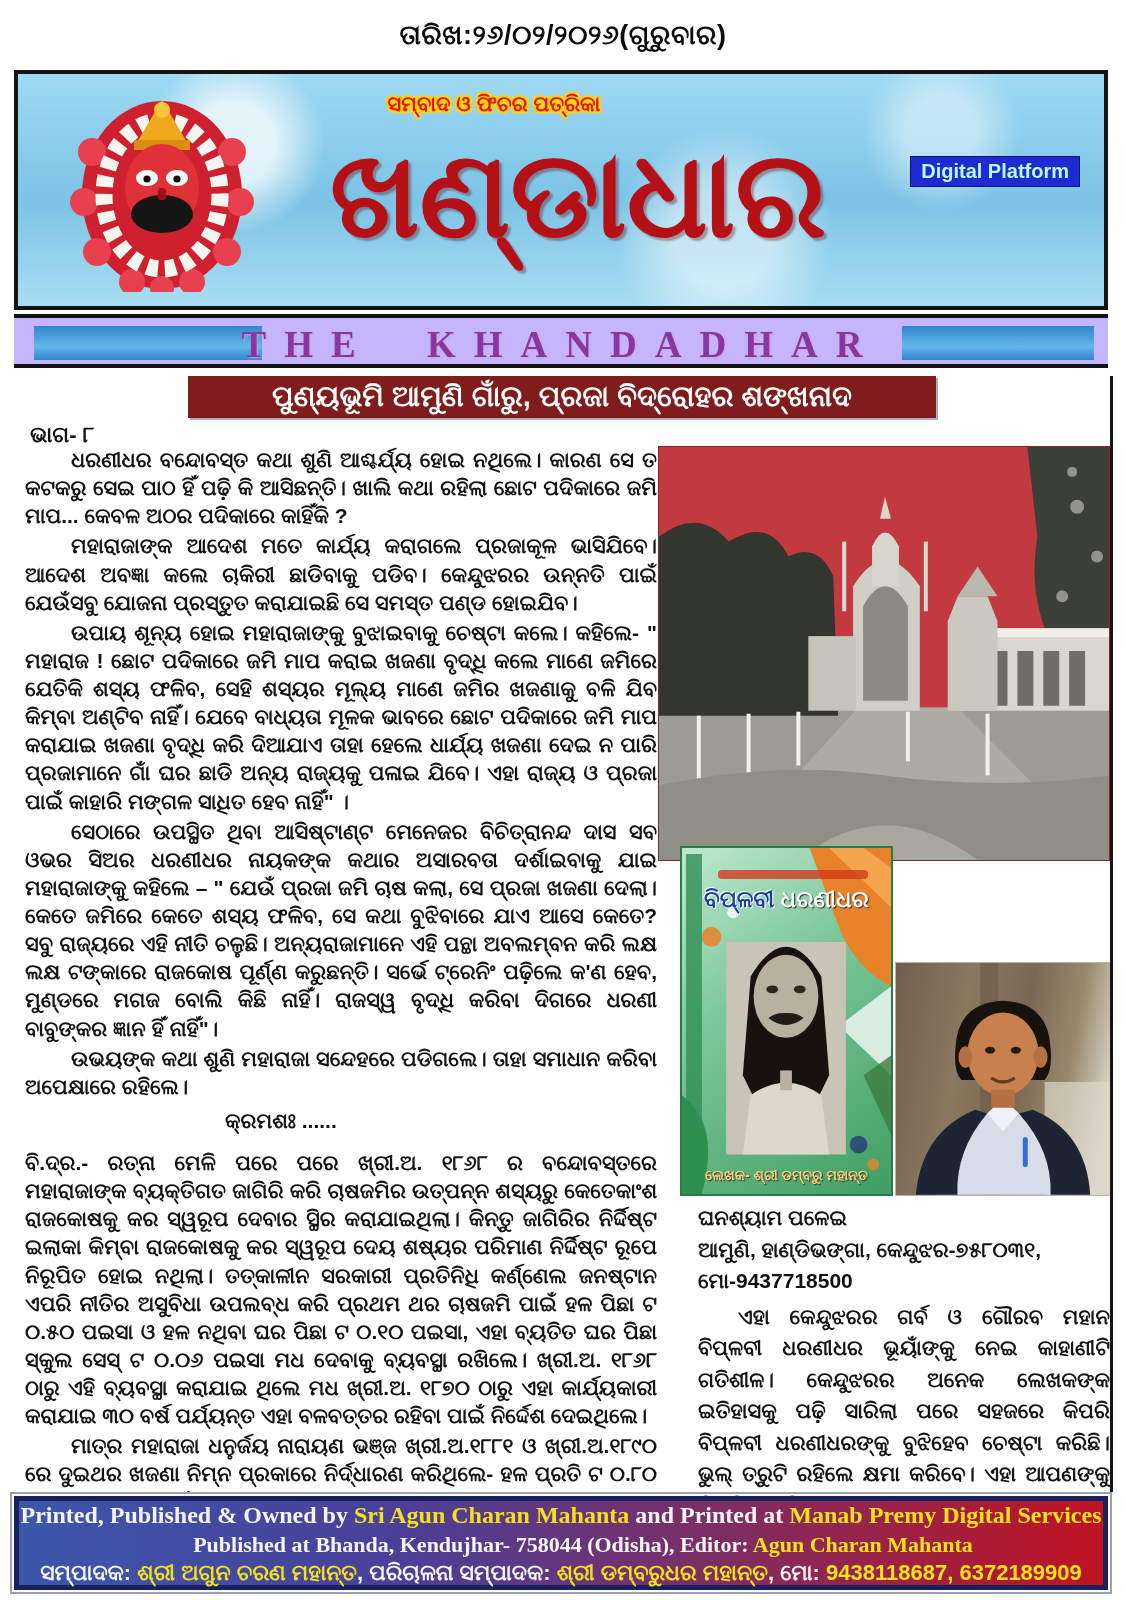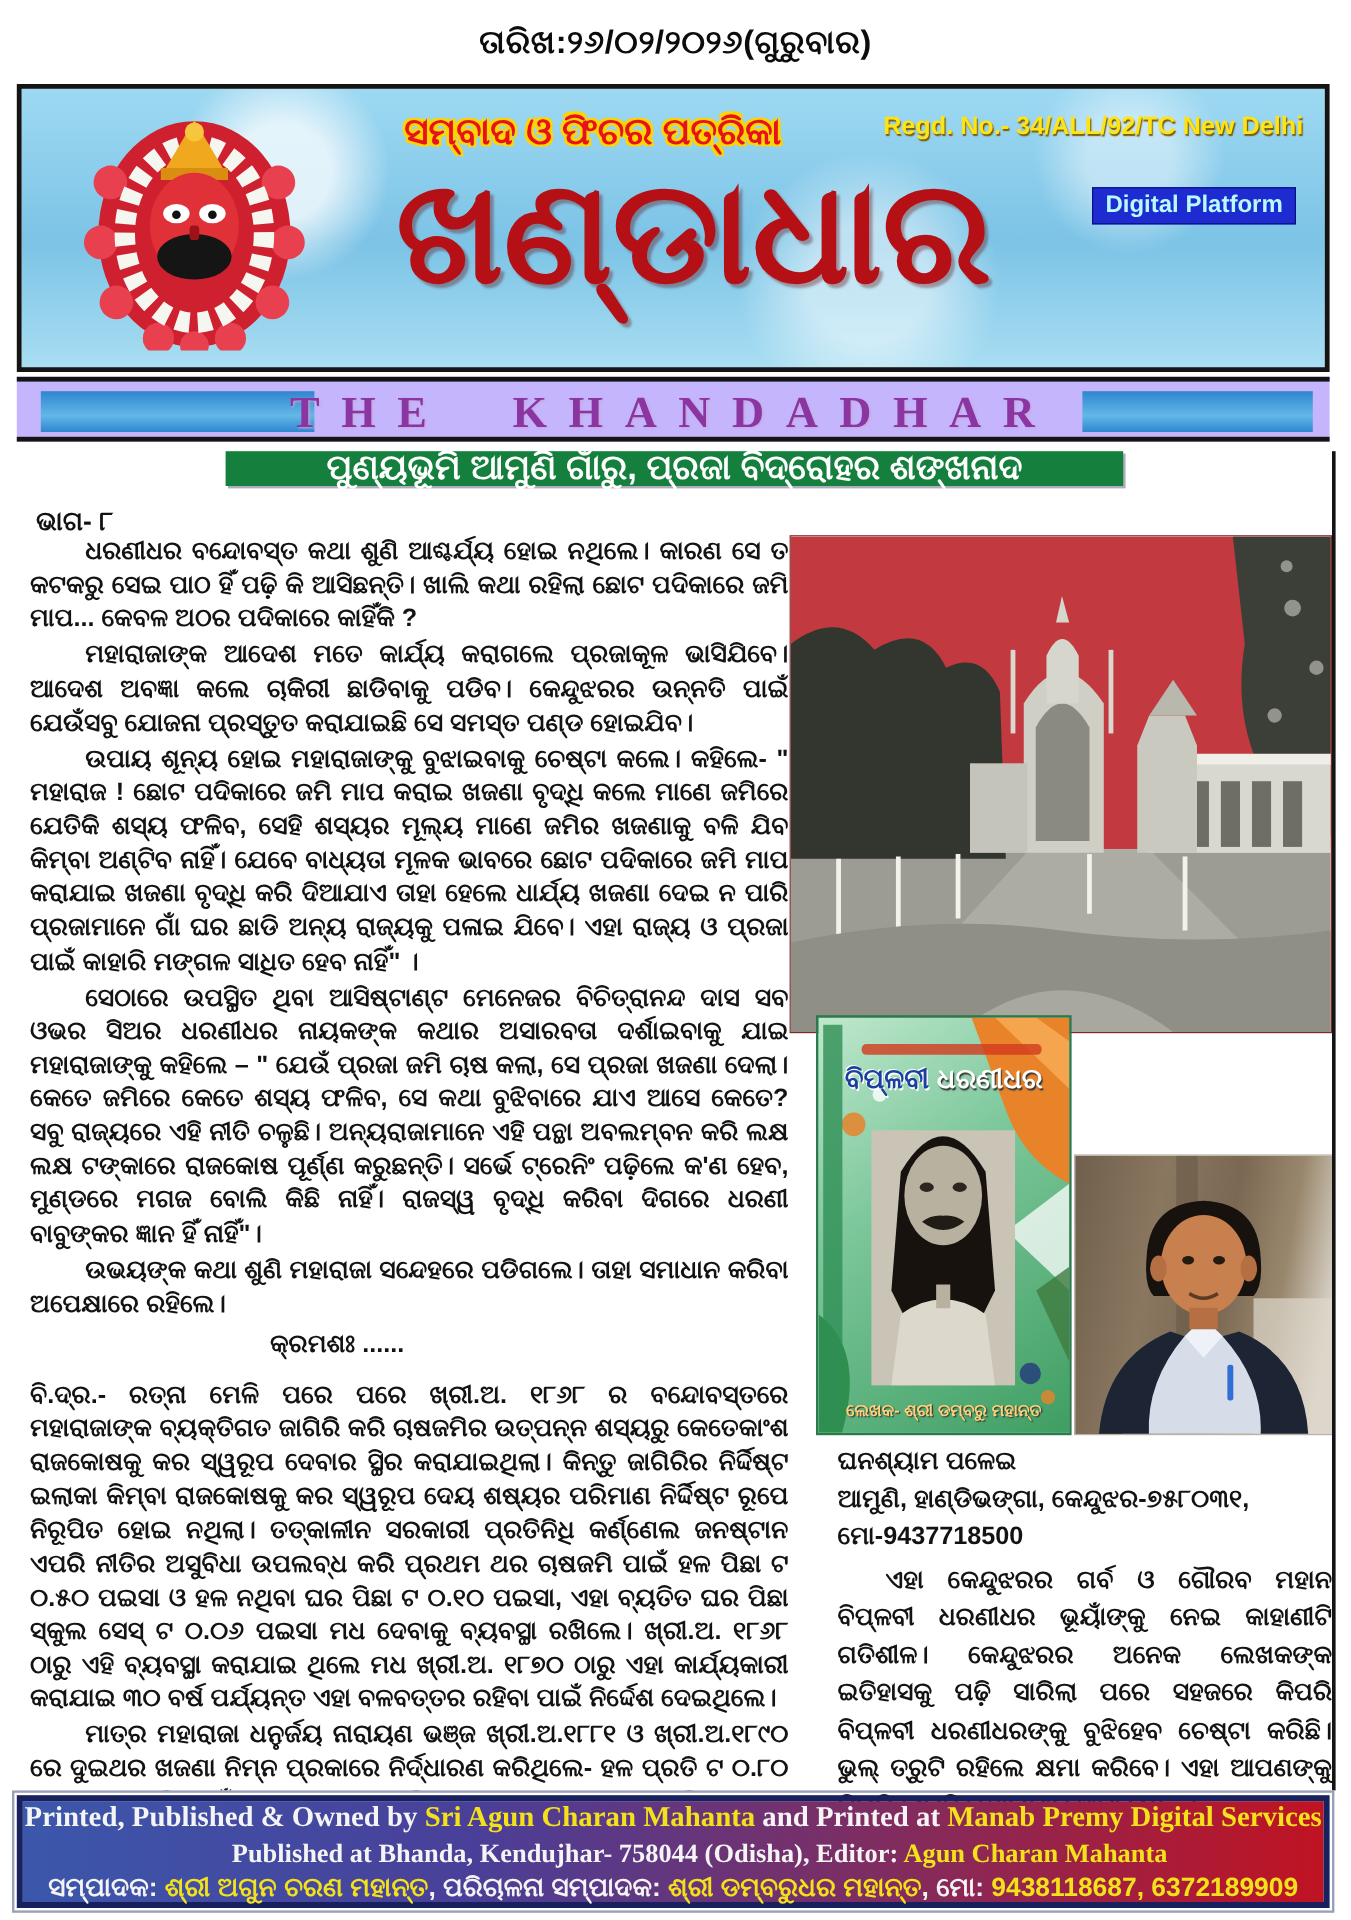--- a/index.html
+++ b/index.html
@@ -13,42 +13,42 @@
   
   .banner{position:absolute;left:14px;top:70px;width:1094px;height:240px;
           border:4px solid #141414;box-sizing:border-box;
           background:
             radial-gradient(circle at 20% 30%, rgba(255,255,255,.75) 0 40px, rgba(255,255,255,0) 90px),
             radial-gradient(circle at 65% 70%, rgba(255,255,255,.5) 0 50px, rgba(255,255,255,0) 110px),
             radial-gradient(circle at 85% 25%, rgba(255,255,255,.45) 0 35px, rgba(255,255,255,0) 80px),
             linear-gradient(180deg,#9ed9f2 0%,#7cc3e6 55%,#a8def2 100%);}
   .deity{position:absolute;left:38px;top:18px;width:212px;height:200px;}
   .tagline{position:absolute;left:196px;top:18px;width:560px;text-align:center;
-           font-size:31px;font-weight:800;color:#e6131d;
+           font-size:21px;font-weight:800;color:#e6131d;
            text-shadow:-2px -2px 0 #ffd400,2px -2px 0 #ffd400,-2px 2px 0 #ffd400,2px 2px 0 #ffd400,0 0 3px #ffd400;}
   .masthead{position:absolute;left:240px;top:48px;width:640px;text-align:center;
             font-size:120px;line-height:1.2;font-weight:800;color:#b51016;
             text-shadow:3px 3px 2px rgba(90,0,0,.35);}
   .regd{position:absolute;right:18px;top:20px;font-size:21px;font-weight:800;color:#ffe414;
         text-shadow:1px 1px 1px #7a5a00;}
   .platform-badge{position:absolute;right:24px;top:82px;background:#1e2bd0;border:1px solid #0a1080;
         color:#b8fbff;font-size:20px;font-weight:800;padding:3px 10px;}
 
   
   .band{position:absolute;left:14px;top:314px;width:1094px;height:54px;background:#c4b5fd;
         border-top:4px solid #141414;border-bottom:4px solid #141414;box-sizing:border-box;}
   .band-block{position:absolute;top:8px;height:34px;background:linear-gradient(180deg,#2e86cf,#63b7e8 60%,#2e86cf);}
   .band-block.left{left:20px;width:228px;}
   .band-block.right{right:14px;width:192px;}
   .band-title{position:absolute;left:0;top:5px;width:100%;text-align:center;
               font-family:"Liberation Serif","DejaVu Serif",serif;font-size:37px;font-weight:700;
               color:#8a35a2;letter-spacing:18px;word-spacing:26px;text-shadow:1px 1px 2px #c9a6d6;}
 
   
-  .headline-bar{position:absolute;left:188px;top:376px;width:748px;height:29px;background:#15803d;
+  .headline-bar{position:absolute;left:188px;top:376px;width:748px;height:42px;background:#7f1d1d;
                 box-shadow:2px 2px 0 rgba(20,20,60,.35);display:flex;align-items:center;justify-content:center;}
   .headline-bar span{color:#ffffff;font-size:29px;font-weight:800;white-space:nowrap;}
 
   .part-label{position:absolute;left:30px;top:422px;font-size:22px;font-weight:800;}
 
   
   .left-col{position:absolute;left:25px;top:446px;width:632px;height:1046px;overflow:hidden;
             font-size:21px;font-weight:600;line-height:1.34;color:#131313;text-align:justify;}
   .left-col p{margin:0 0 2px 0;text-indent:46px;}
   .left-col p.no-indent{text-indent:0;}
@@ -118,21 +118,20 @@
       <ellipse cx="100" cy="96" rx="37" ry="44" fill="#e03038"></ellipse>
       <ellipse cx="85" cy="86" rx="11" ry="8" fill="#ffffff"></ellipse>
       <ellipse cx="115" cy="86" rx="11" ry="8" fill="#ffffff"></ellipse>
       <circle cx="85" cy="87" r="3.6" fill="#101010"></circle>
       <circle cx="115" cy="87" r="3.6" fill="#101010"></circle>
       <ellipse cx="100" cy="122" rx="31" ry="19" fill="#151515"></ellipse>
       <rect x="96" y="96" width="8" height="12" rx="3" fill="#9c1218"></rect>
     </svg>
     <div class="tagline">ସମ୍ବାଦ ଓ ଫିଚର ପତ୍ରିକା</div>
     <div class="masthead">ଖଣ୍ଡାଧାର</div>
-    <div class="regd">Regd. No.- 34/ALL/92/TC New Delhi</div>
     <div class="platform-badge">Digital Platform</div>
   </div>
 
   <div class="band">
     <div class="band-block left"></div>
     <div class="band-block right"></div>
     <div class="band-title">THE KHANDADHAR</div>
   </div>
 
   <div class="headline-bar">

